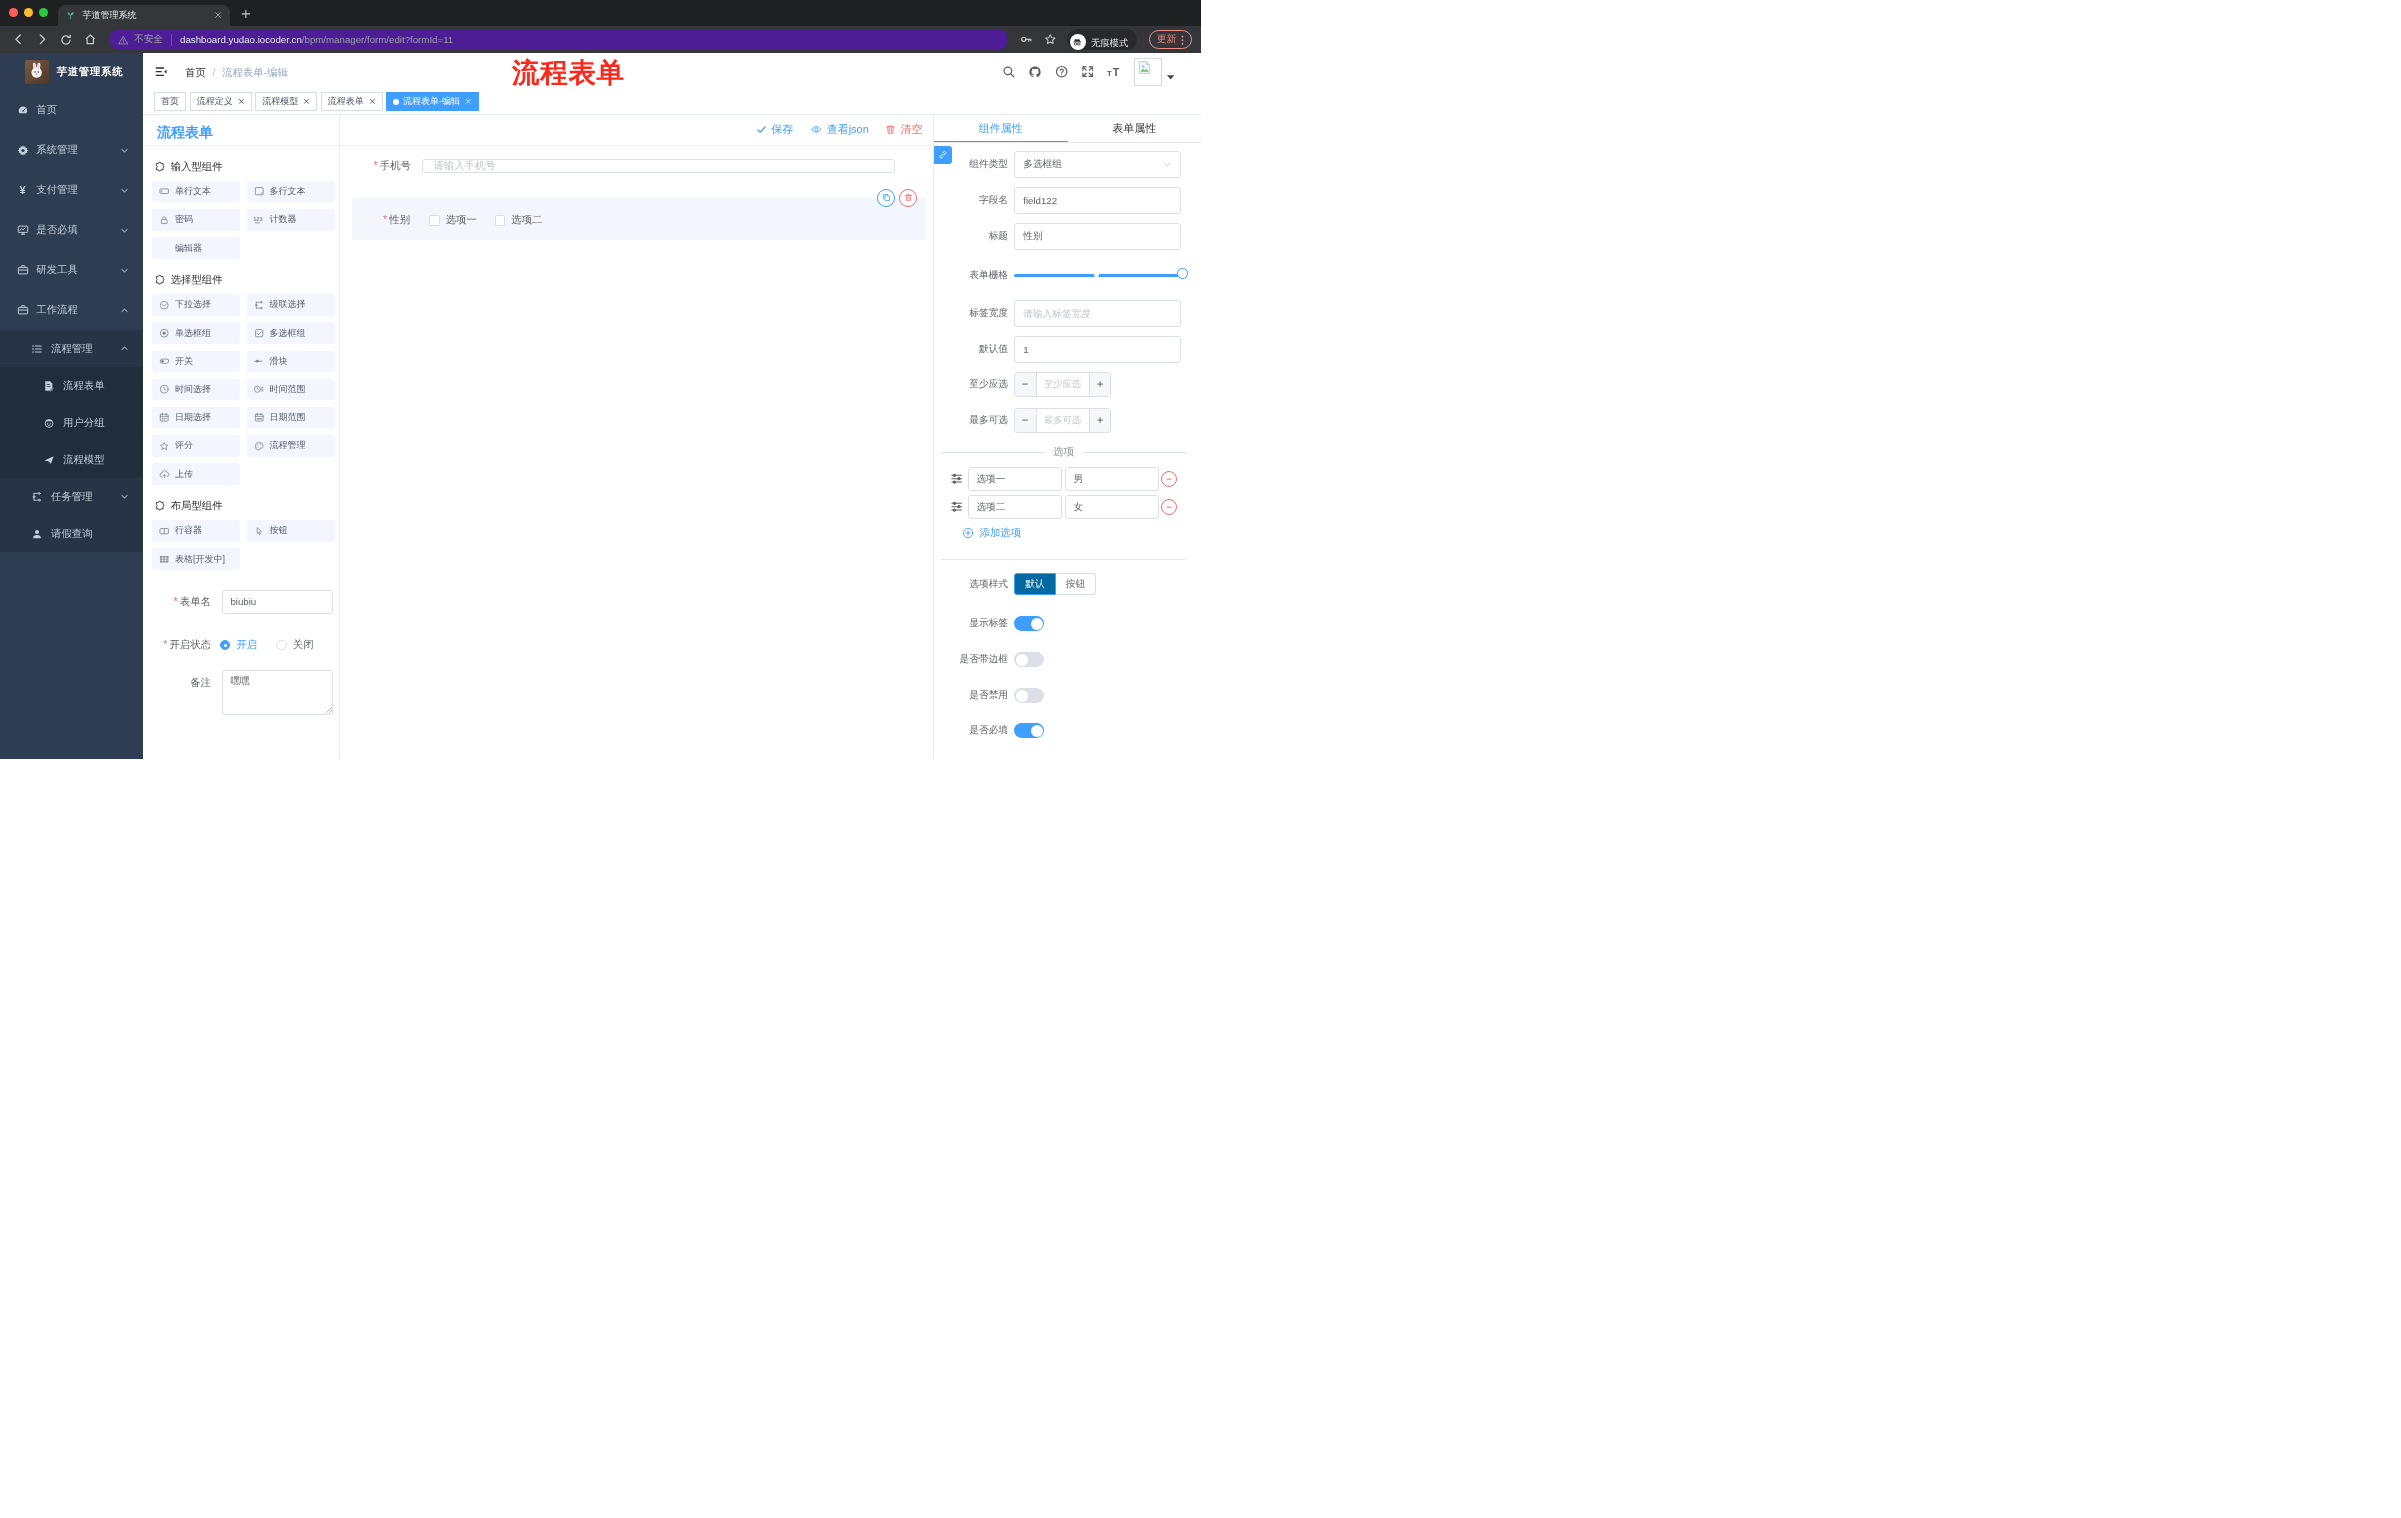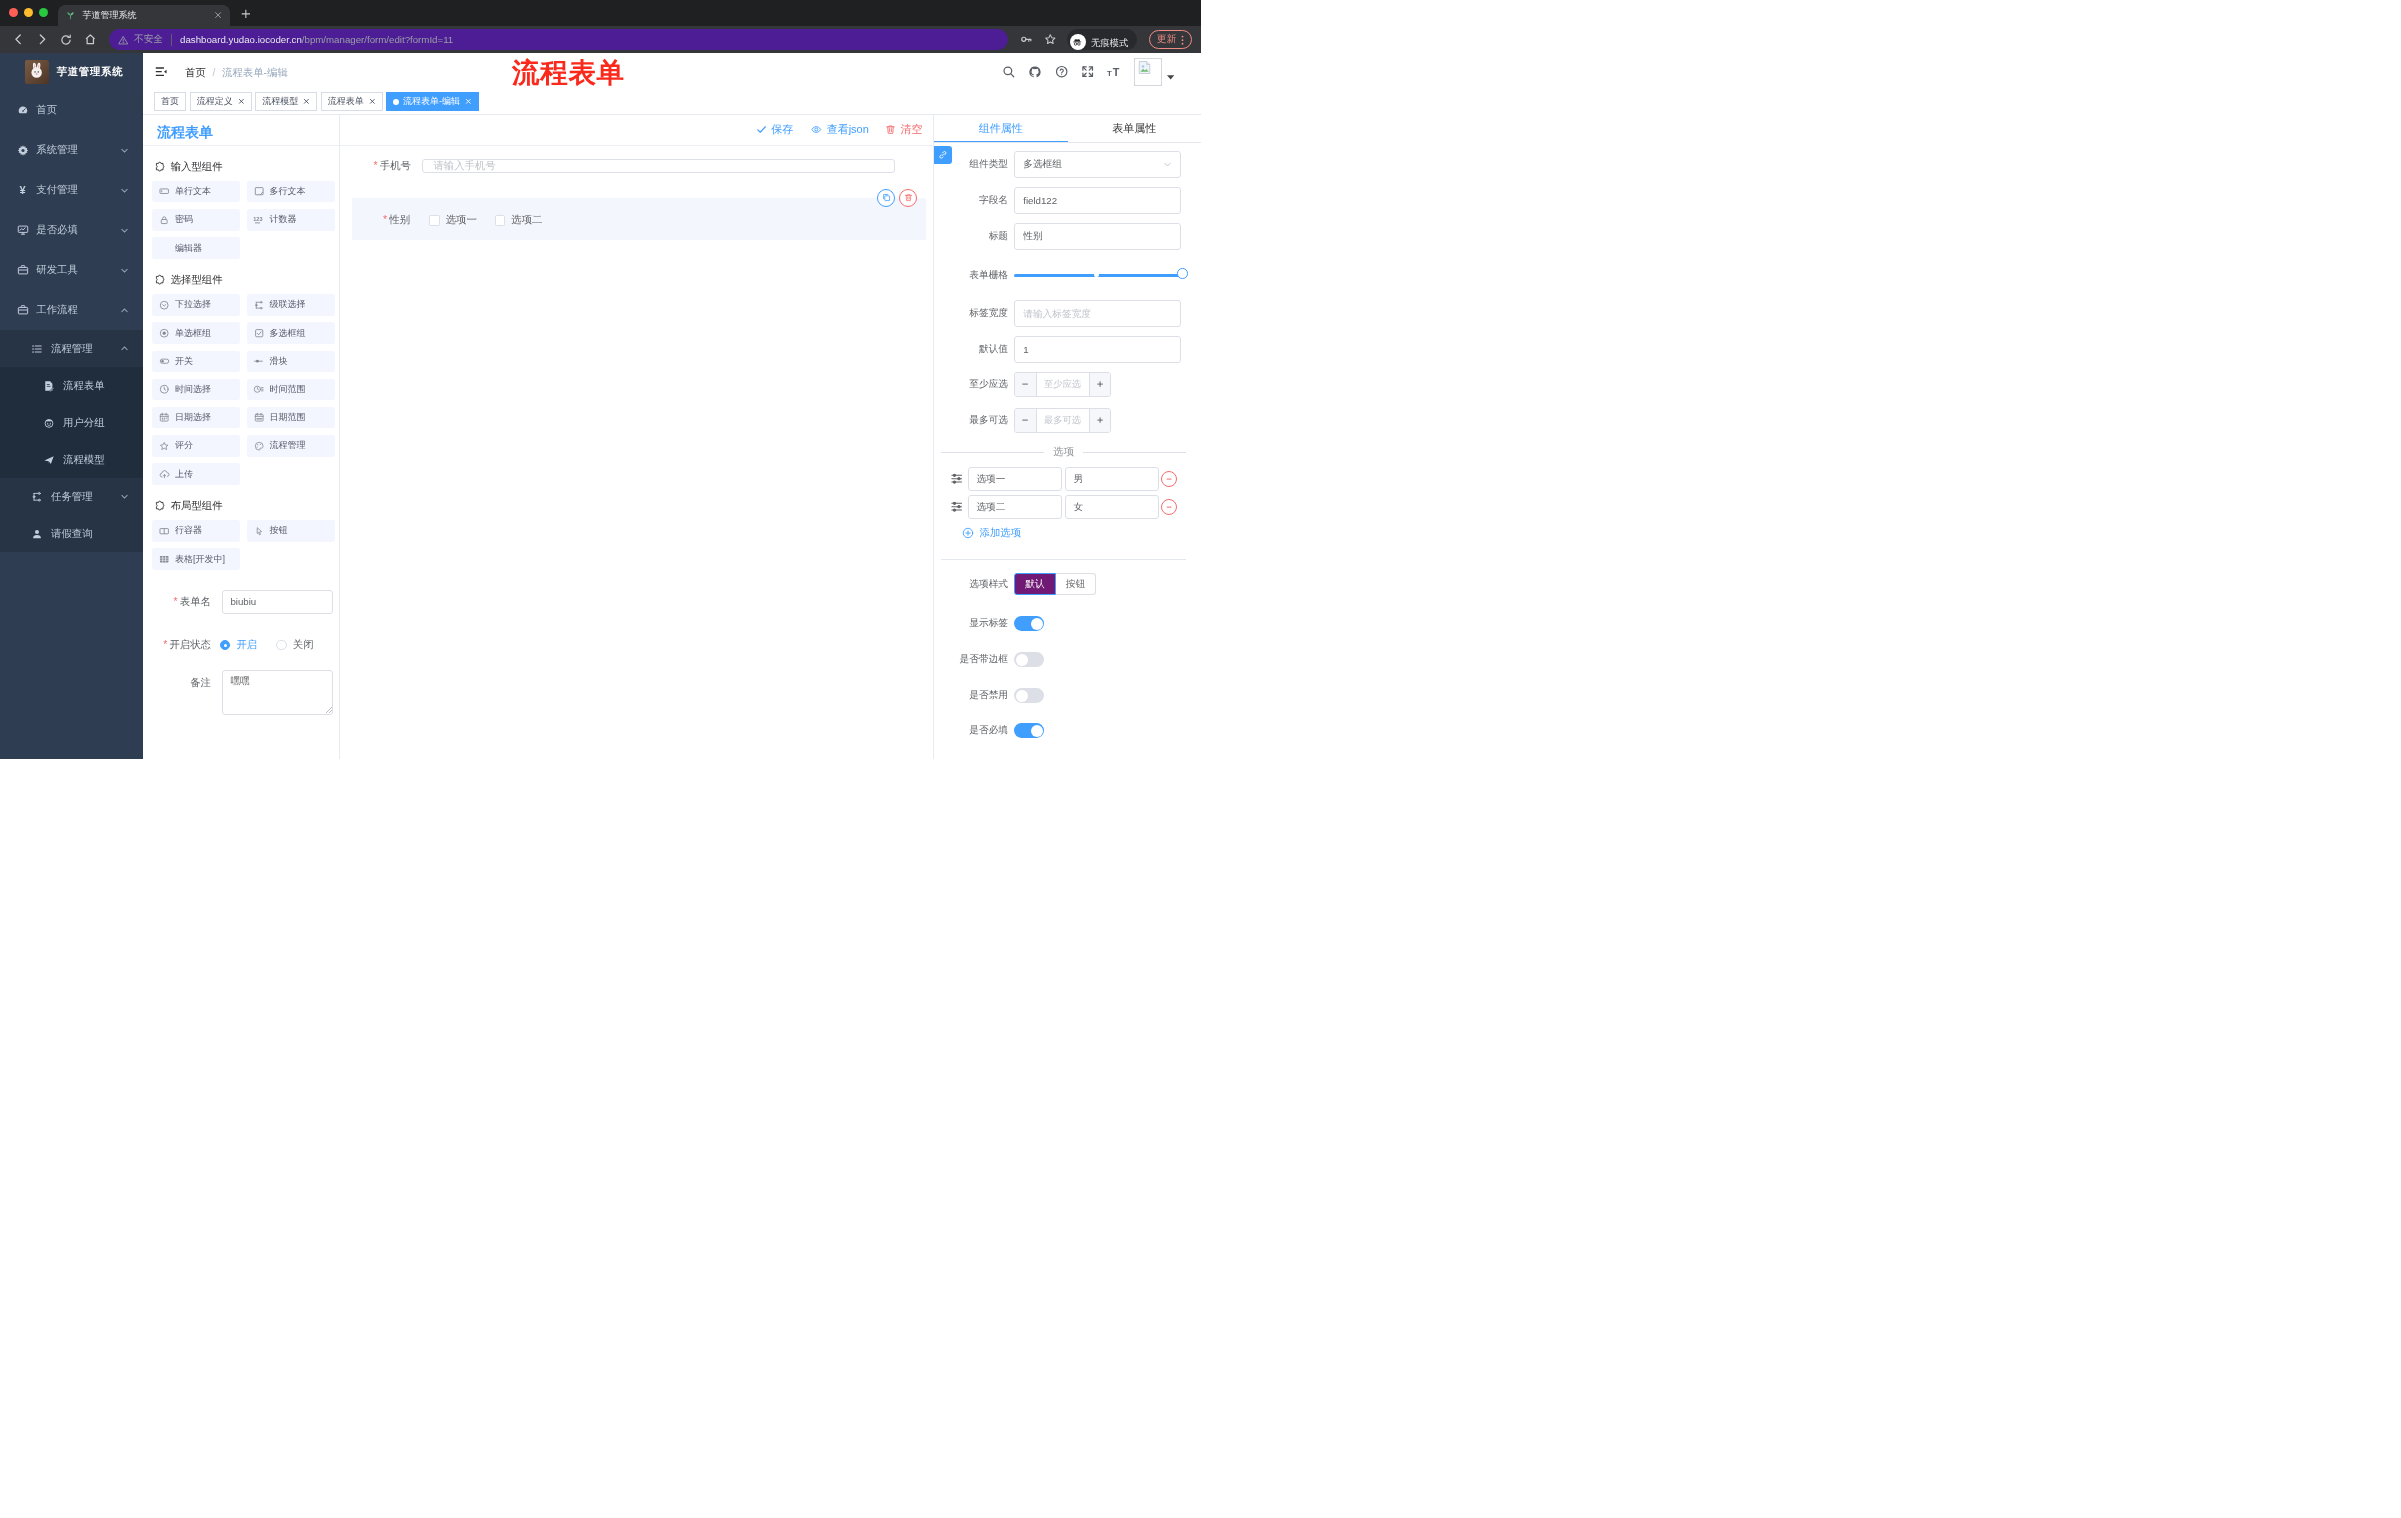--- a/index.html
+++ b/index.html
@@ -117,21 +117,21 @@
 .pdivider .ln{flex:1;height:0.7px;background:#dcdfe6}
 .orow{position:absolute;left:0;right:0;height:24px}
 .odrag{position:absolute;left:16.3px;top:5.2px;color:#606266;cursor:grab}
 .oinput{position:absolute;height:24px;border:0.7px solid #dcdfe6;border-radius:3px;padding:0 7.4px;font-size:9.7px;color:#606266;font-family:inherit}
 .oi1{left:34px;width:94px}.oi2{left:131px;width:94px}
 .ominus{position:absolute;left:227px;top:3.7px;width:16.3px;height:16.3px;border-radius:50%;border:1.1px solid #f56c6c;color:#f56c6c;display:flex;align-items:center;justify-content:center;cursor:pointer;background:#fff}
 .paddopt{position:absolute;left:27.5px;display:flex;align-items:center;gap:6px;color:#409eff;font-size:10.4px;cursor:pointer}
 .phr{position:absolute;left:7.4px;right:15px;height:0.7px;background:#e4e7ed}
 .stylegrp{display:flex;margin-left:6px}
 .stb{height:22px;display:flex;align-items:center;justify-content:center;font-size:9.7px;cursor:pointer}
-.stb.on{width:42px;background:#701a75;color:#fff;border:0.7px solid #409eff;border-radius:3px 0 0 3px}
+.stb.on{width:42px;background:#0369a1;color:#fff;border:0.7px solid #409eff;border-radius:3px 0 0 3px}
 .stb.off{width:40px;background:#fff;color:#606266;border:0.7px solid #dcdfe6;border-left:none;border-radius:0 3px 3px 0}
 .tgl{width:30px;height:15px;border-radius:7.4px;position:relative;margin-left:6px;cursor:pointer;flex:none}
 .tgl.on{background:#409eff}.tgl.off{background:#dcdfe6}
 .tgl::after{content:"";position:absolute;top:1.5px;width:12px;height:12px;border-radius:50%;background:#fff}
 .tgl.on::after{right:1.5px}.tgl.off::after{left:1.5px}
 </style>
 </head>
 <body>
 
 <div class="screen">

